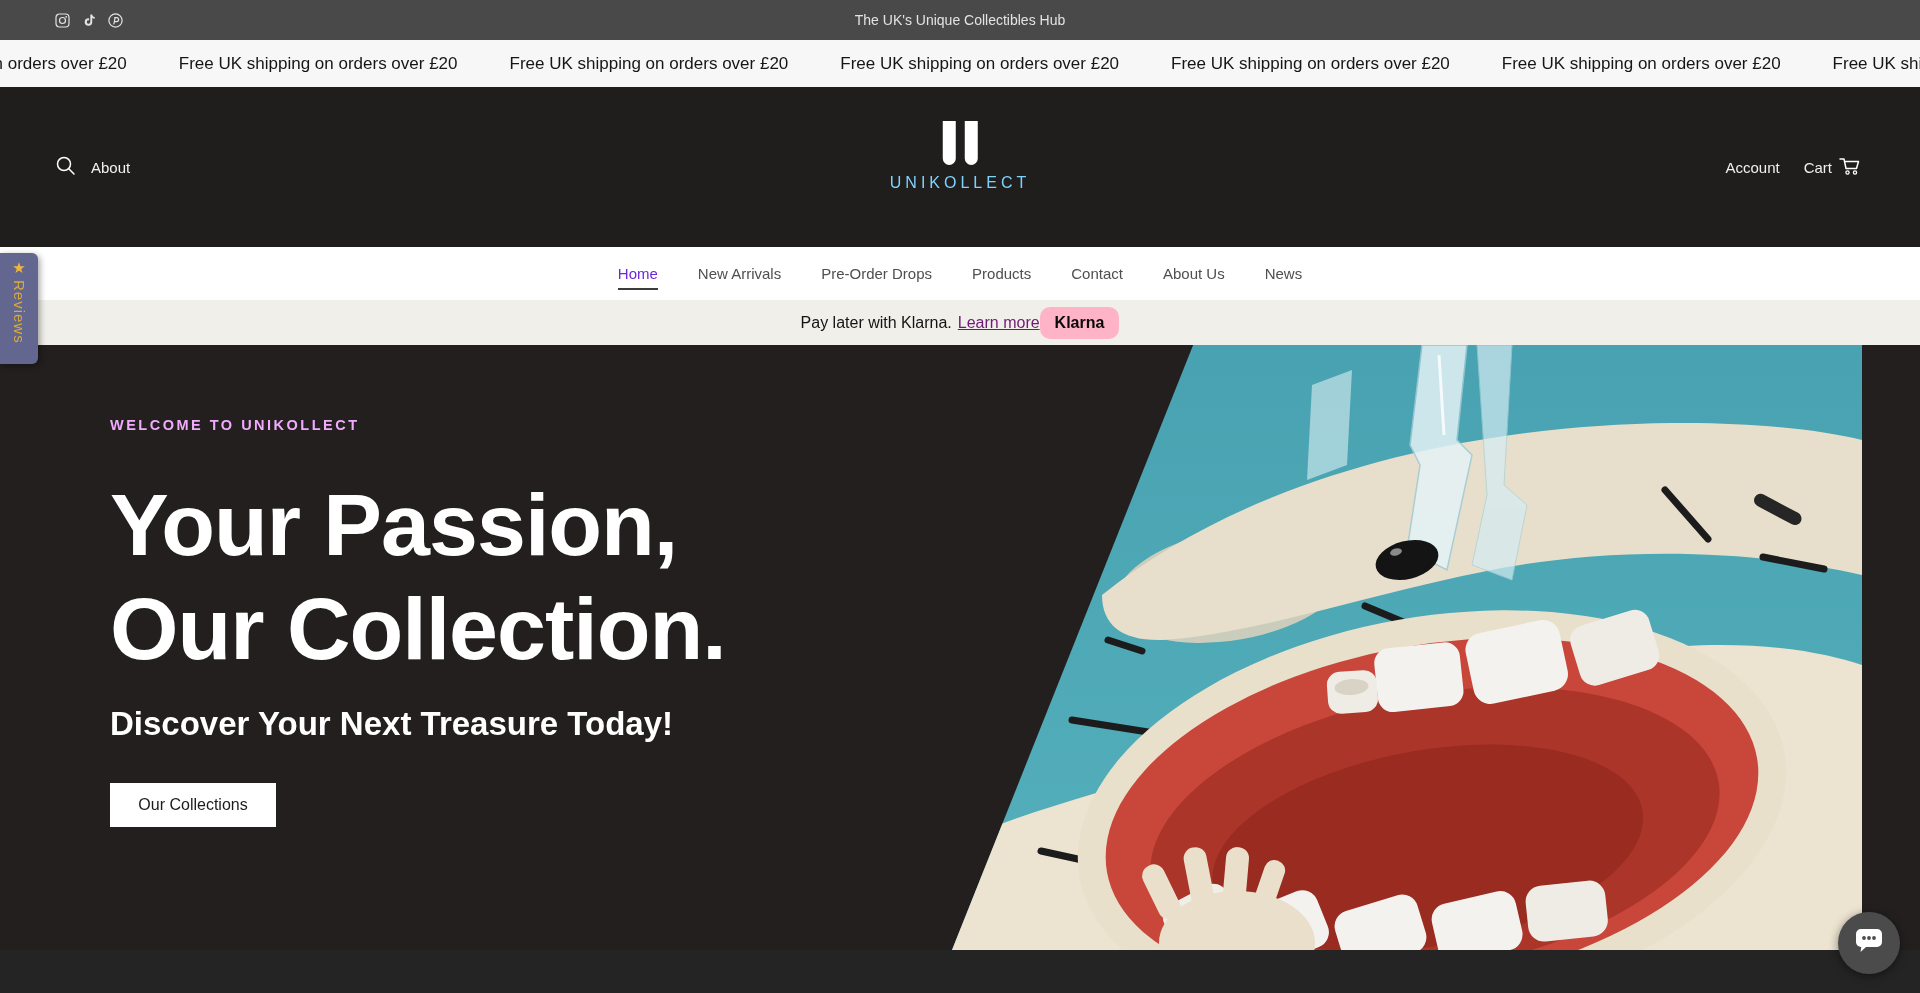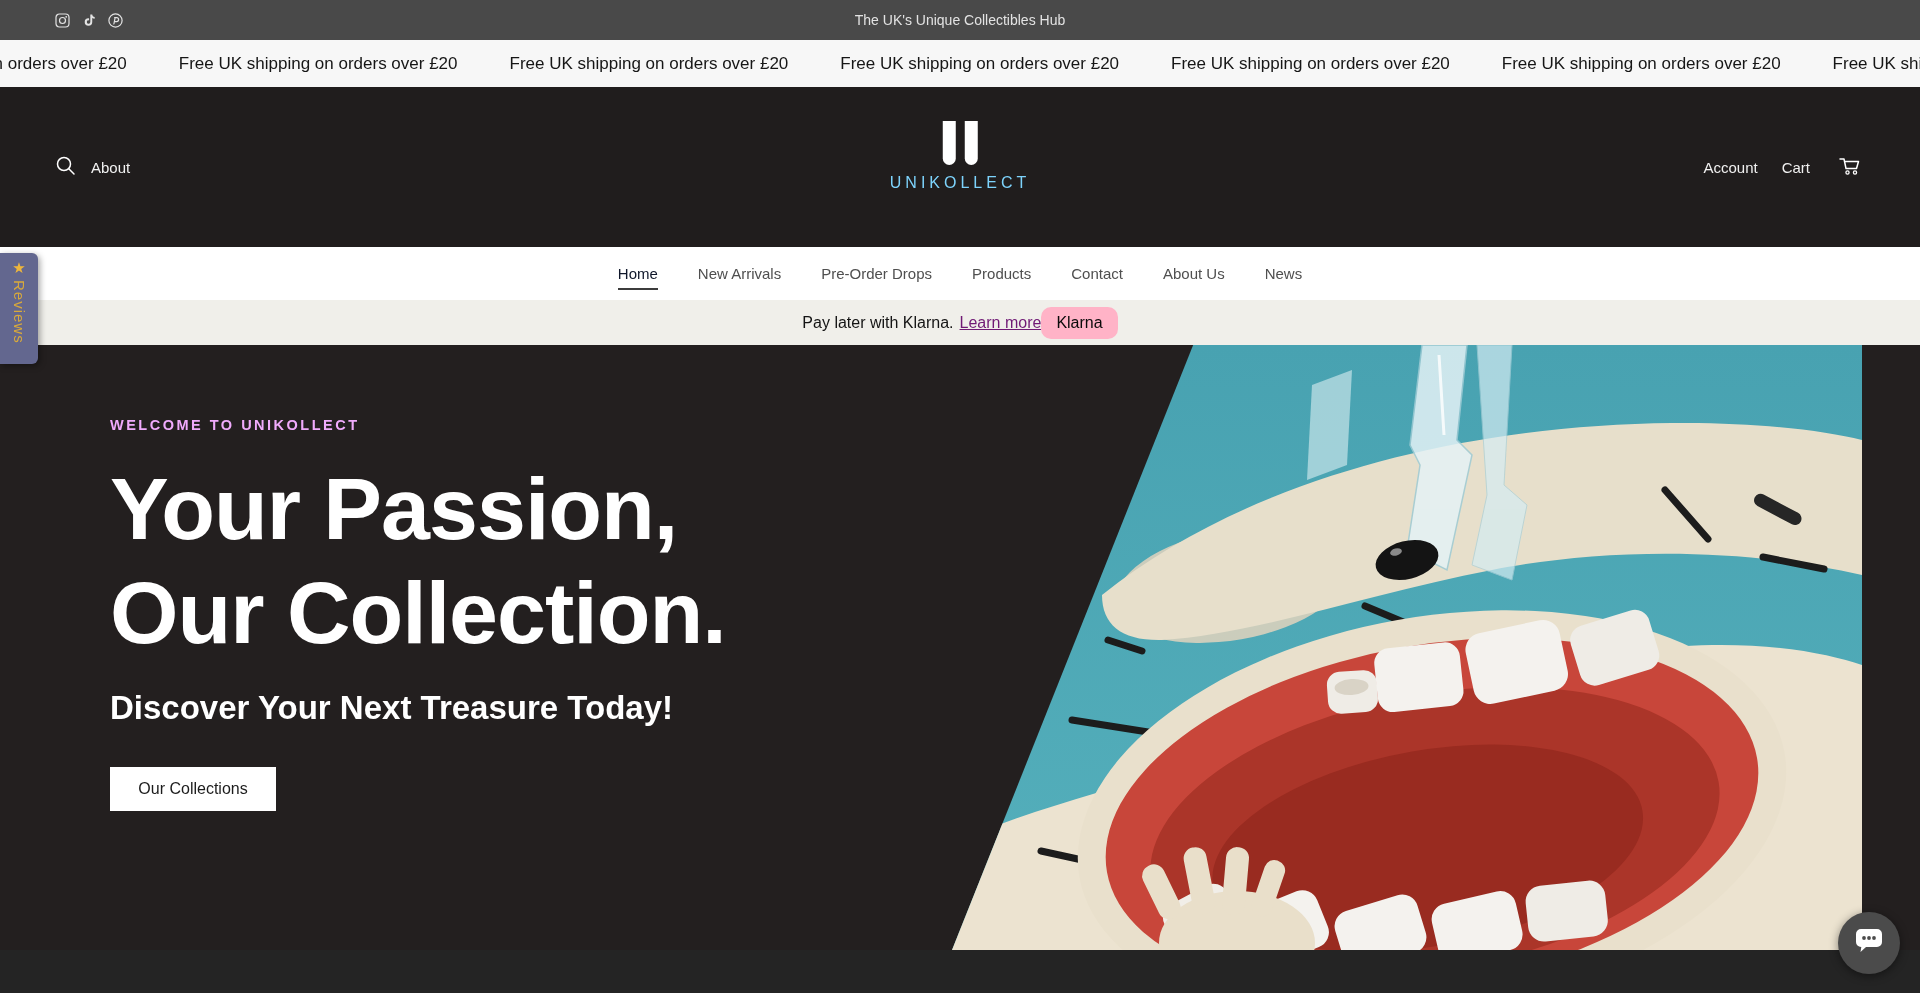--- a/index.html
+++ b/index.html
@@ -22,42 +22,42 @@
   
   .header { position:absolute; top:87px; left:0; width:100%; height:160px; background:#201d1d; }
   .search { position:absolute; left:55px; top:50%; transform:translateY(-50%);
             display:flex; align-items:center; gap:15px; color:#f2f2f2; font-size:15px; cursor:pointer; }
   .logo { position:absolute; left:50%; top:34px; transform:translateX(-50%); text-align:center; cursor:pointer; }
   .logo-bars { display:flex; gap:9px; justify-content:center; }
   .logo-bar { width:13px; height:44px; background:#ffffff; border-radius:0 0 7px 7px; }
   .logo-text { margin-top:9px; color:#7dd3fc; font-size:16px; letter-spacing:4px; }
   .header-right { position:absolute; right:58px; top:50%; transform:translateY(-50%);
                   display:flex; align-items:center; gap:24px; color:#f0f0f0; font-size:15px; }
-  .cart { display:flex; align-items:center; gap:28px; cursor:pointer; }
+  .cart { display:flex; align-items:center; gap:6px; cursor:pointer; }
 
   
   .navbar { position:absolute; top:247px; left:0; width:100%; height:53px; background:#ffffff;
             display:flex; align-items:center; justify-content:center; gap:40px; }
   .nav-item { position:relative; height:53px; display:flex; align-items:center;
               font-size:15px; color:#4f4f4f; cursor:pointer; text-decoration:none; }
-  .nav-item.active { color:#0f172a;text-align:center; }
+  .nav-item.active { color:#6d28d9;text-align:center; }
   .nav-item.active::after { content:""; position:absolute; left:0; right:0; bottom:10px; height:2px; background:#3c3c3c; }
 
   
   .klarna-bar { position:absolute; top:300px; left:0; width:100%; height:45px; background:#f0efea;
                 display:flex; align-items:center; justify-content:center; font-size:16px; color:#141414; }
   .klarna-link { text-decoration:underline; margin-left:6px; cursor:pointer; color:#701a75; }
-  .klarna-badge { background:#ffb3c7; color:#0a0a0a; font-weight:normal;
+  .klarna-badge { background:#ffb3c7; color:#0a0a0a; font-weight:bold;
                   font-size:16px; padding:7px 15px; border-radius:10px; }
 
   
   .hero { position:absolute; top:345px; left:0; width:100%; height:605px; background:#231f1f; }
   .hero-content { position:absolute; left:110px; top:72px; z-index:2; }
   .hero-eyebrow { color:#f0abfc; font-size:14.5px; font-weight:bold; letter-spacing:2.5px; }
-  .hero-title { margin-top:24px; color:#ffffff; font-size:88px; font-weight:bold; line-height:1.18; letter-spacing:-1px; }
+  .hero-title { margin-top:40px; color:#ffffff; font-size:88px; font-weight:bold; line-height:1.18; letter-spacing:-1px; }
   .hero-subtitle { margin-top:24px; color:#ffffff; font-size:33px; font-weight:bold; }
   .hero-cta { margin-top:40px; width:166px; height:44px; background:#ffffff; color:#1c1c1c;
               font-size:16px; display:flex; align-items:center; justify-content:center; cursor:pointer; border:none; }
   .hero-image { position:absolute; left:952px; top:0; width:910px; height:605px;
                 clip-path:polygon(26.5% 0, 100% 0, 100% 100%, 0 100%); }
   .hero-image svg { display:block; width:100%; height:100%; }
 
   
   .footer-strip { position:absolute; top:950px; left:0; width:100%; height:43px; background:#242424; }
 

